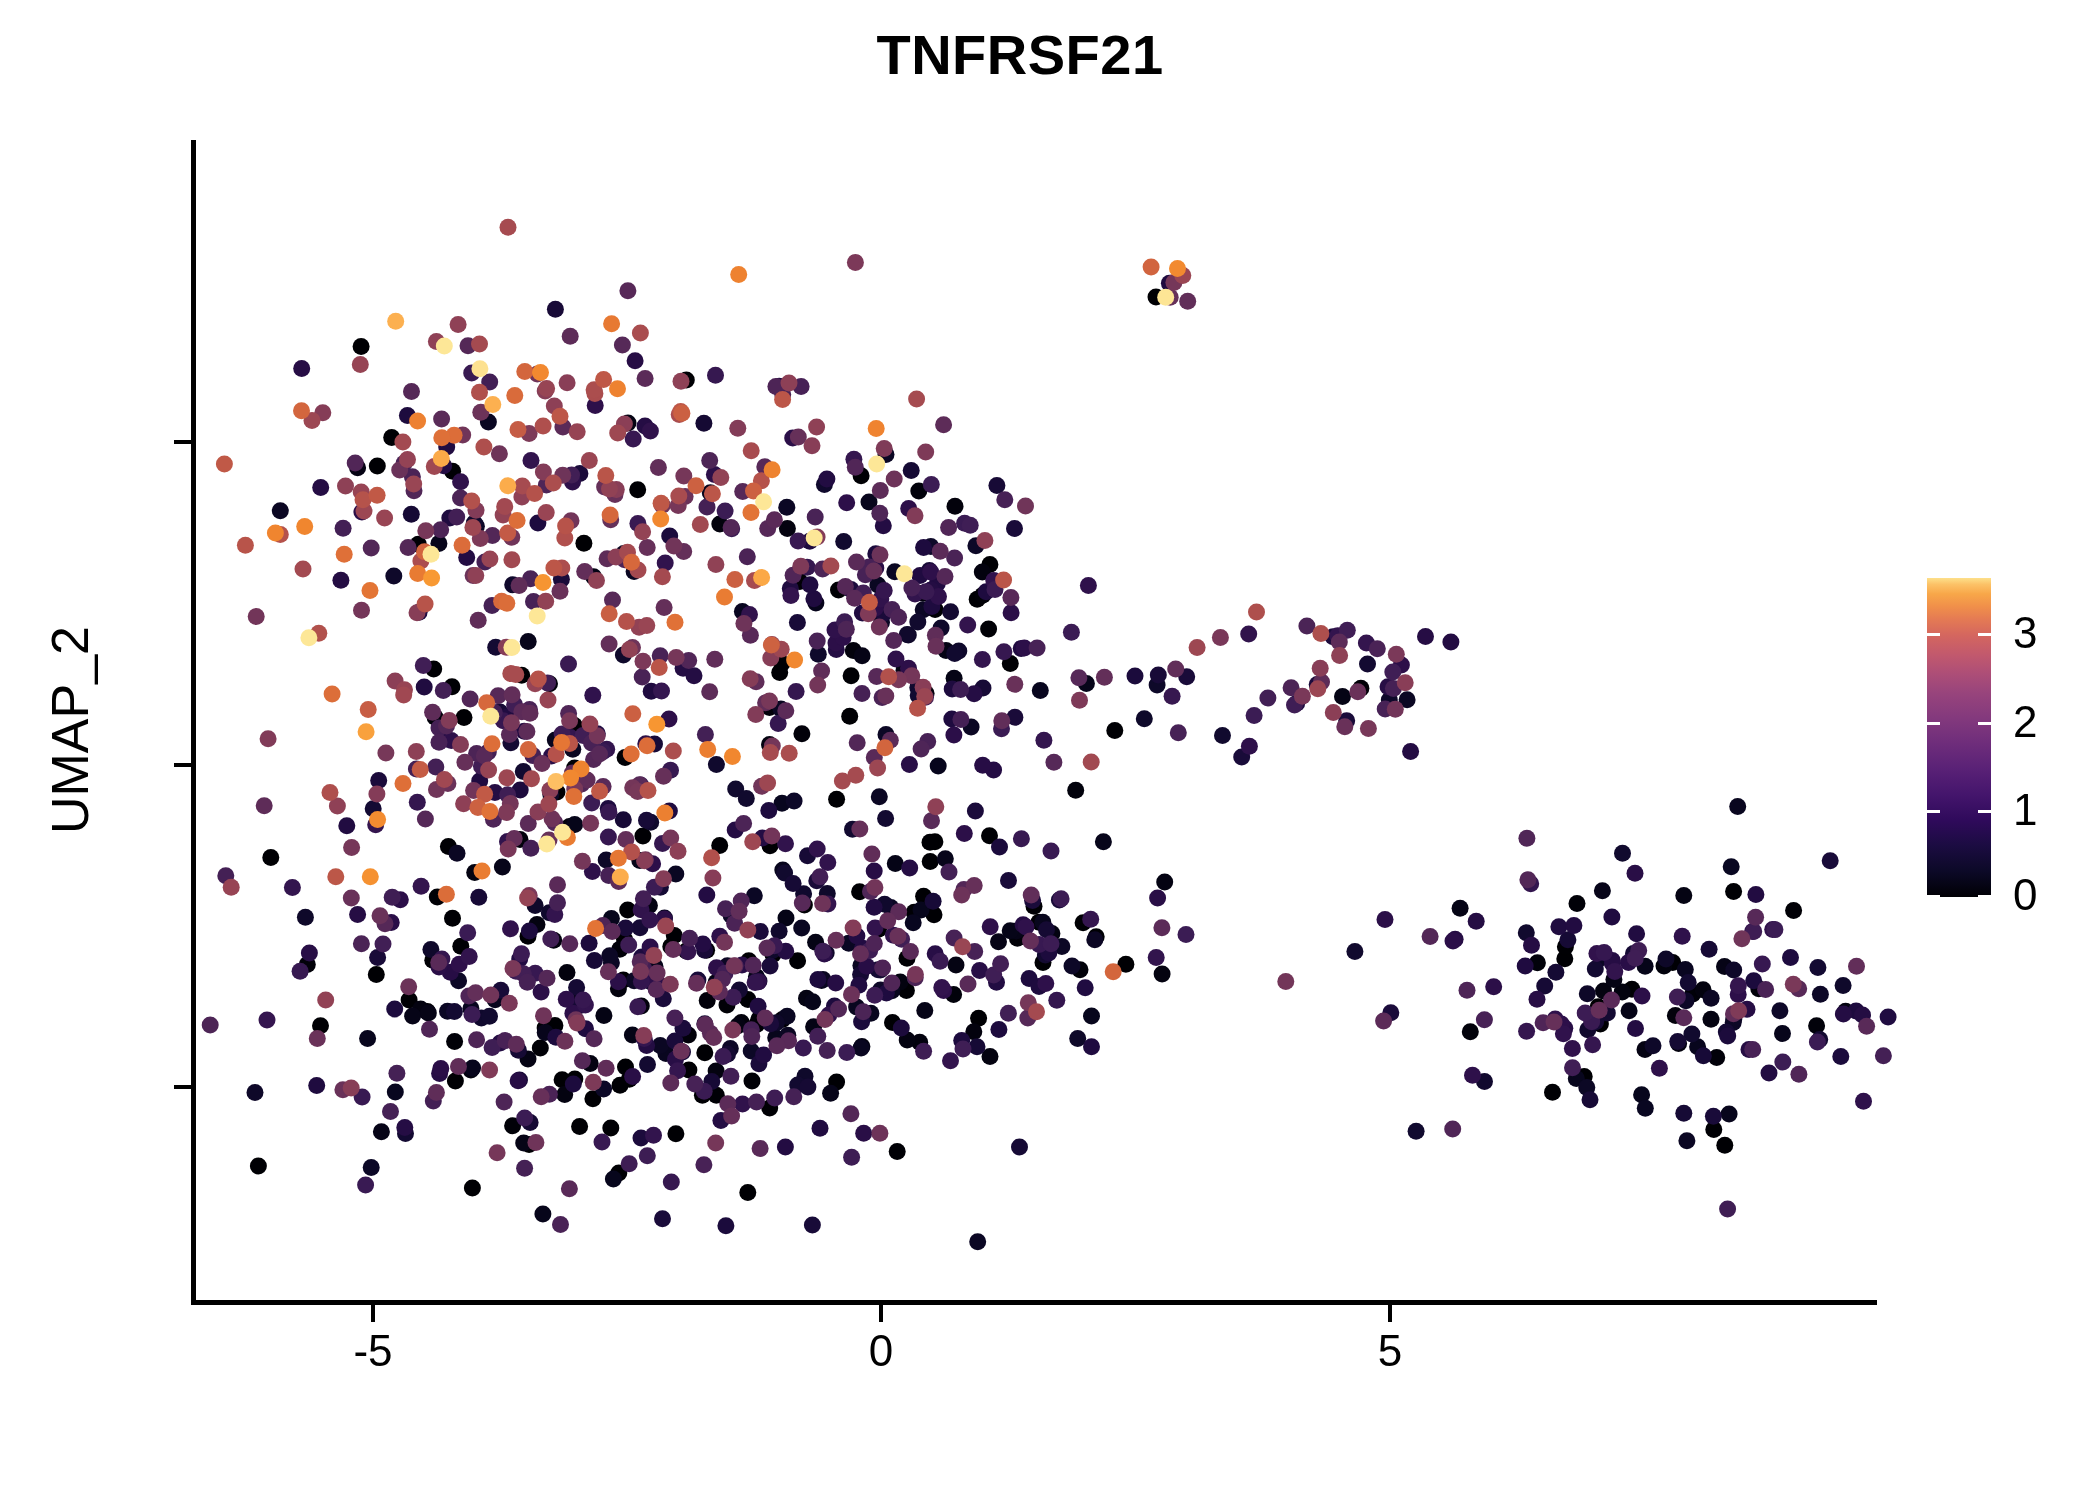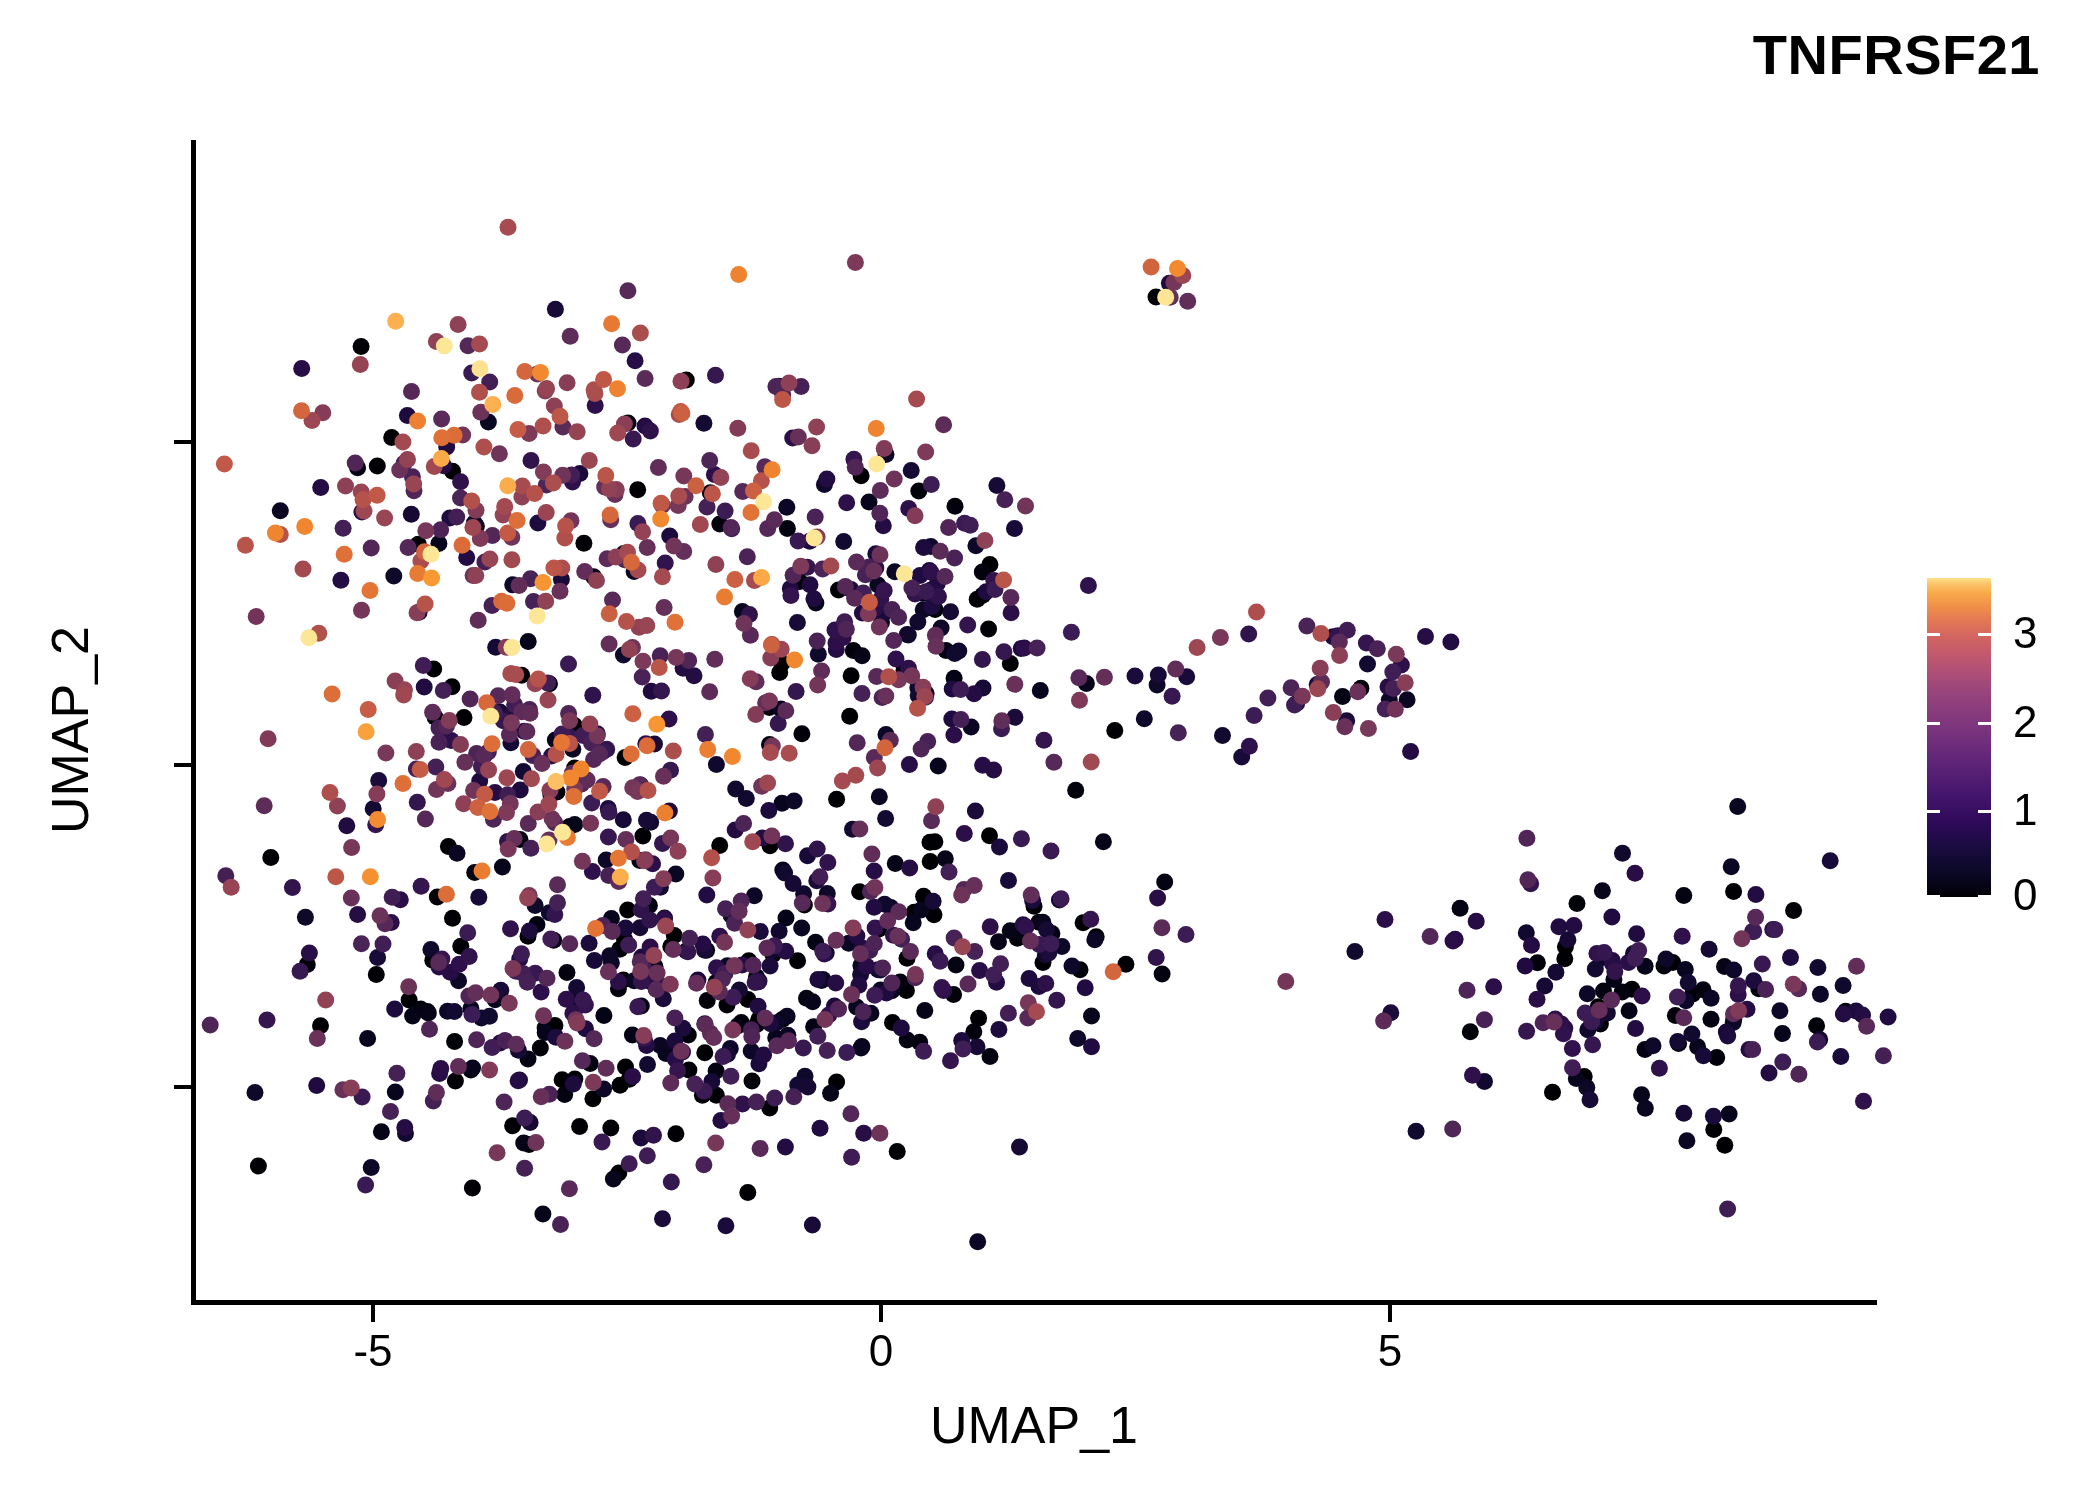--- a/index.html
+++ b/index.html
@@ -13,21 +13,21 @@
     height: 1500px;
     background: #ffffff;
     font-family: "Liberation Sans", sans-serif;
     overflow: hidden;
   }
   #plot-title {
     position: absolute;
     left: 0;
     top: 22px;
     width: 2040px;
-    text-align: right;
+    text-align: center;
     font-size: 56px;
     font-weight: bold;
     color: #000000;
     letter-spacing: 0.5px;
   }
   
   #y-axis-line {
     position: absolute;
     left: 191px;
     top: 140px;
@@ -1670,21 +1670,20 @@
   <div class="y-tick-mark" style="top:1085px;"></div>
 
   <div class="x-tick-mark" style="left:371px;"></div>
   <div class="x-tick-mark" style="left:879px;"></div>
   <div class="x-tick-mark" style="left:1388px;"></div>
 
   <div class="x-tick-label" style="left:293px;">-5</div>
   <div class="x-tick-label" style="left:801px;">0</div>
   <div class="x-tick-label" style="left:1310px;">5</div>
 
-  <div id="x-axis-title">UMAP_1</div>
   <div id="y-axis-title">UMAP_2</div>
 
   <div id="legend">
     <div id="colorbar"></div>
     <div class="cb-tick left" style="top:55px;"></div>
     <div class="cb-tick right" style="top:55px;"></div>
     <div class="cb-tick left" style="top:144px;"></div>
     <div class="cb-tick right" style="top:144px;"></div>
     <div class="cb-tick left" style="top:232px;"></div>
     <div class="cb-tick right" style="top:232px;"></div>

